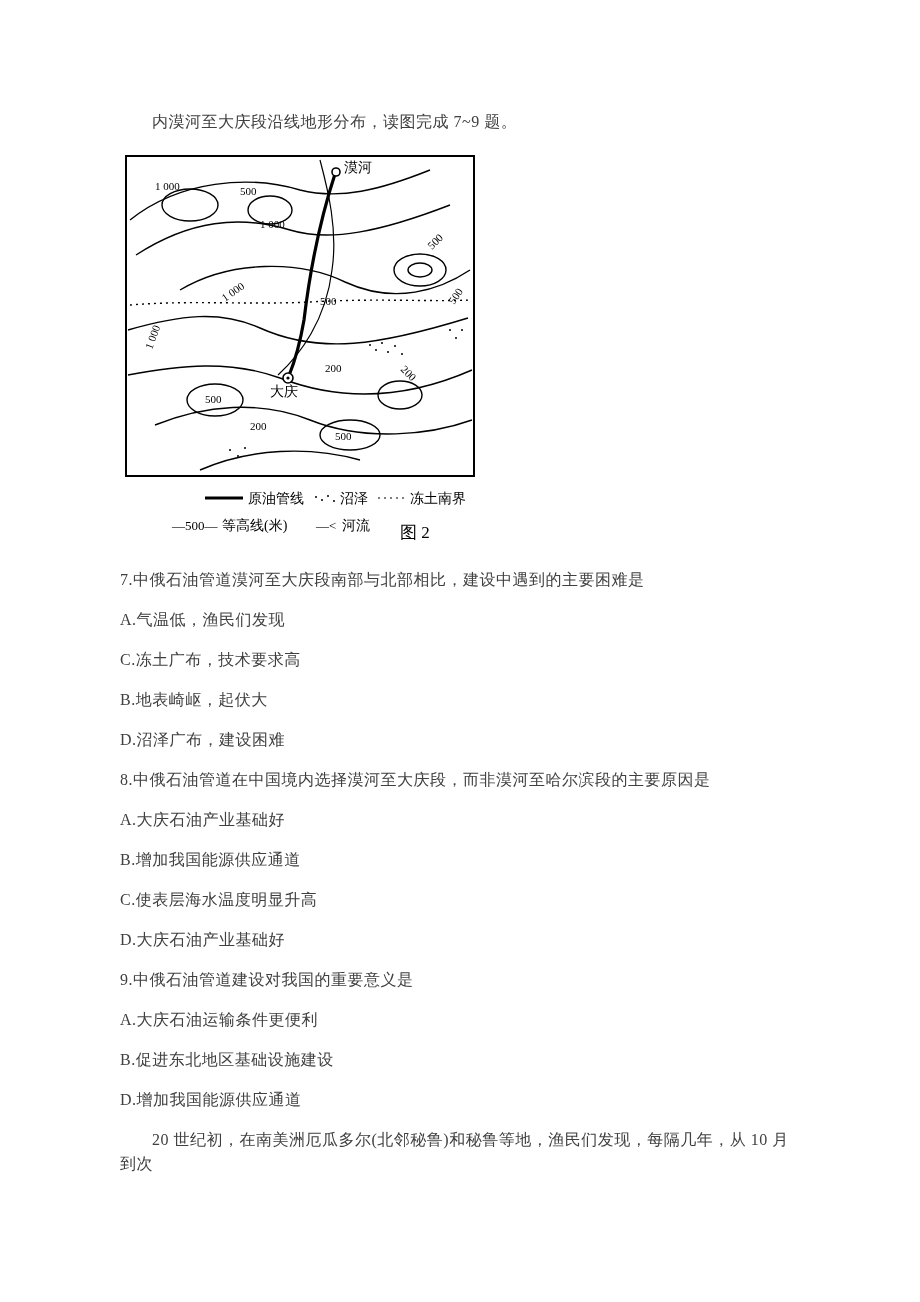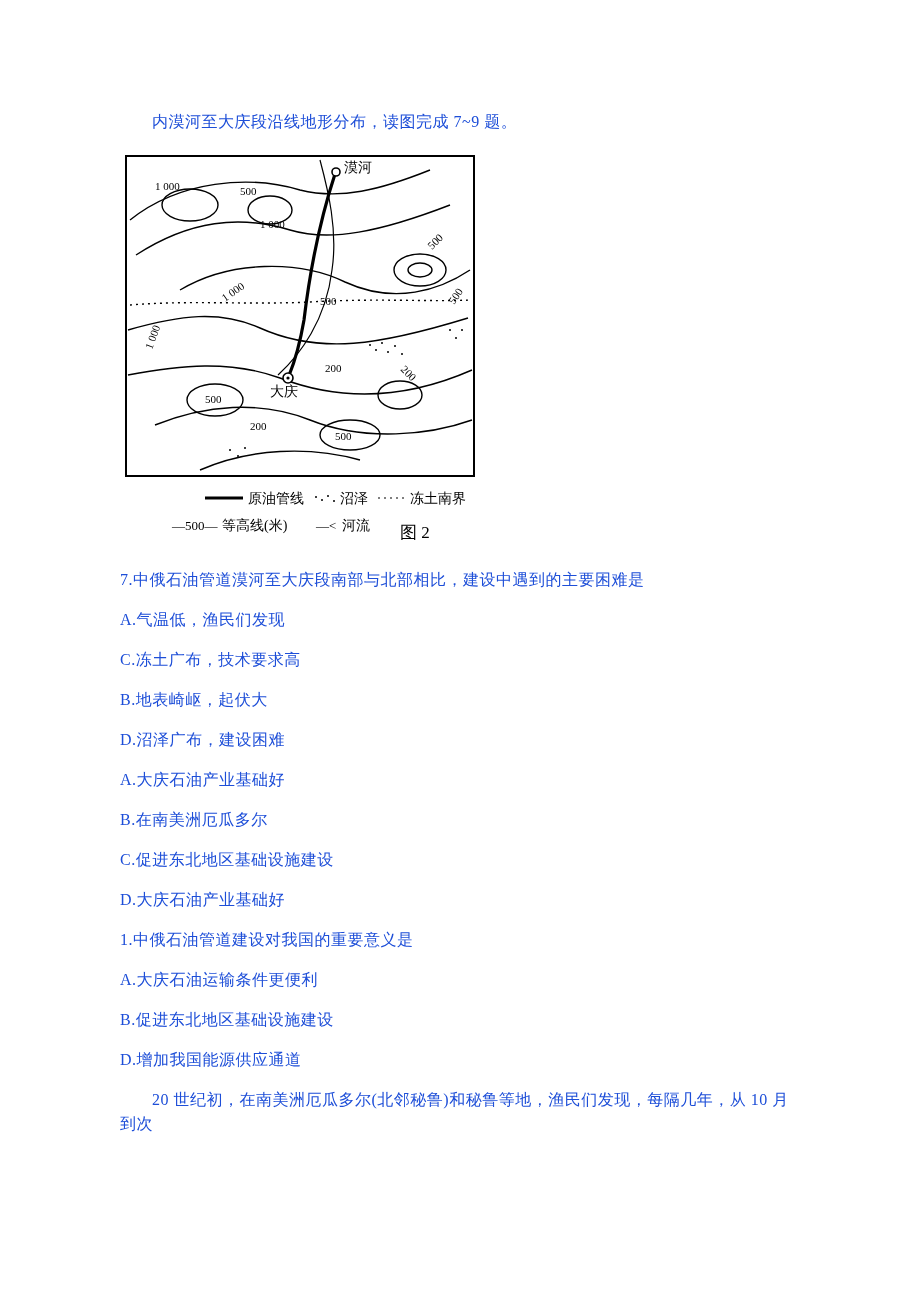--- a/index.html
+++ b/index.html
@@ -8,21 +8,21 @@
     background: #ffffff;
     font-family: "SimSun", "宋体", serif;
     width: 920px;
   }
   .page {
     padding: 110px 120px 60px 120px;
     box-sizing: border-box;
   }
   .line {
     font-size: 16px;
-    color: #1d4ed8;
+    color: #404040;
     line-height: 1.5;
     margin-bottom: 16px;
     letter-spacing: 0.5px;
   }
   .intro-line {
     text-indent: 2em;
   }
   .figure-wrap {
     margin: 10px 0 18px 0;
   }
@@ -123,25 +123,26 @@
       <text x="280" y="388" font-size="17" font-family="SimSun">图 2</text>
     </svg>
   </div>
 
   <div class="line">7.中俄石油管道漠河至大庆段南部与北部相比，建设中遇到的主要困难是</div>
   <div class="line">A.气温低，渔民们发现</div>
   <div class="line">C.冻土广布，技术要求高</div>
   <div class="line">B.地表崎岖，起伏大</div>
   <div class="line">D.沼泽广布，建设困难</div>
 
+  <div class="line">8.中俄石油管道在中国境内选择漠河至大庆段，而非漠河至哈尔滨段的主要原因是</div>
   <div class="line">A.大庆石油产业基础好</div>
-  <div class="line">B.在南美洲厄瓜多尔</div>
-  <div class="line">C.促进东北地区基础设施建设</div>
+  <div class="line">B.增加我国能源供应通道</div>
+  <div class="line">C.使表层海水温度明显升高</div>
   <div class="line">D.大庆石油产业基础好</div>
 
-  <div class="line">1.中俄石油管道建设对我国的重要意义是</div>
+  <div class="line">9.中俄石油管道建设对我国的重要意义是</div>
   <div class="line">A.大庆石油运输条件更便利</div>
   <div class="line">B.促进东北地区基础设施建设</div>
   <div class="line">D.增加我国能源供应通道</div>
 
   <div class="line intro-line">20 世纪初，在南美洲厄瓜多尔(北邻秘鲁)和秘鲁等地，渔民们发现，每隔几年，从 10 月到次</div>
 
 </div>
 
 </body></html>

